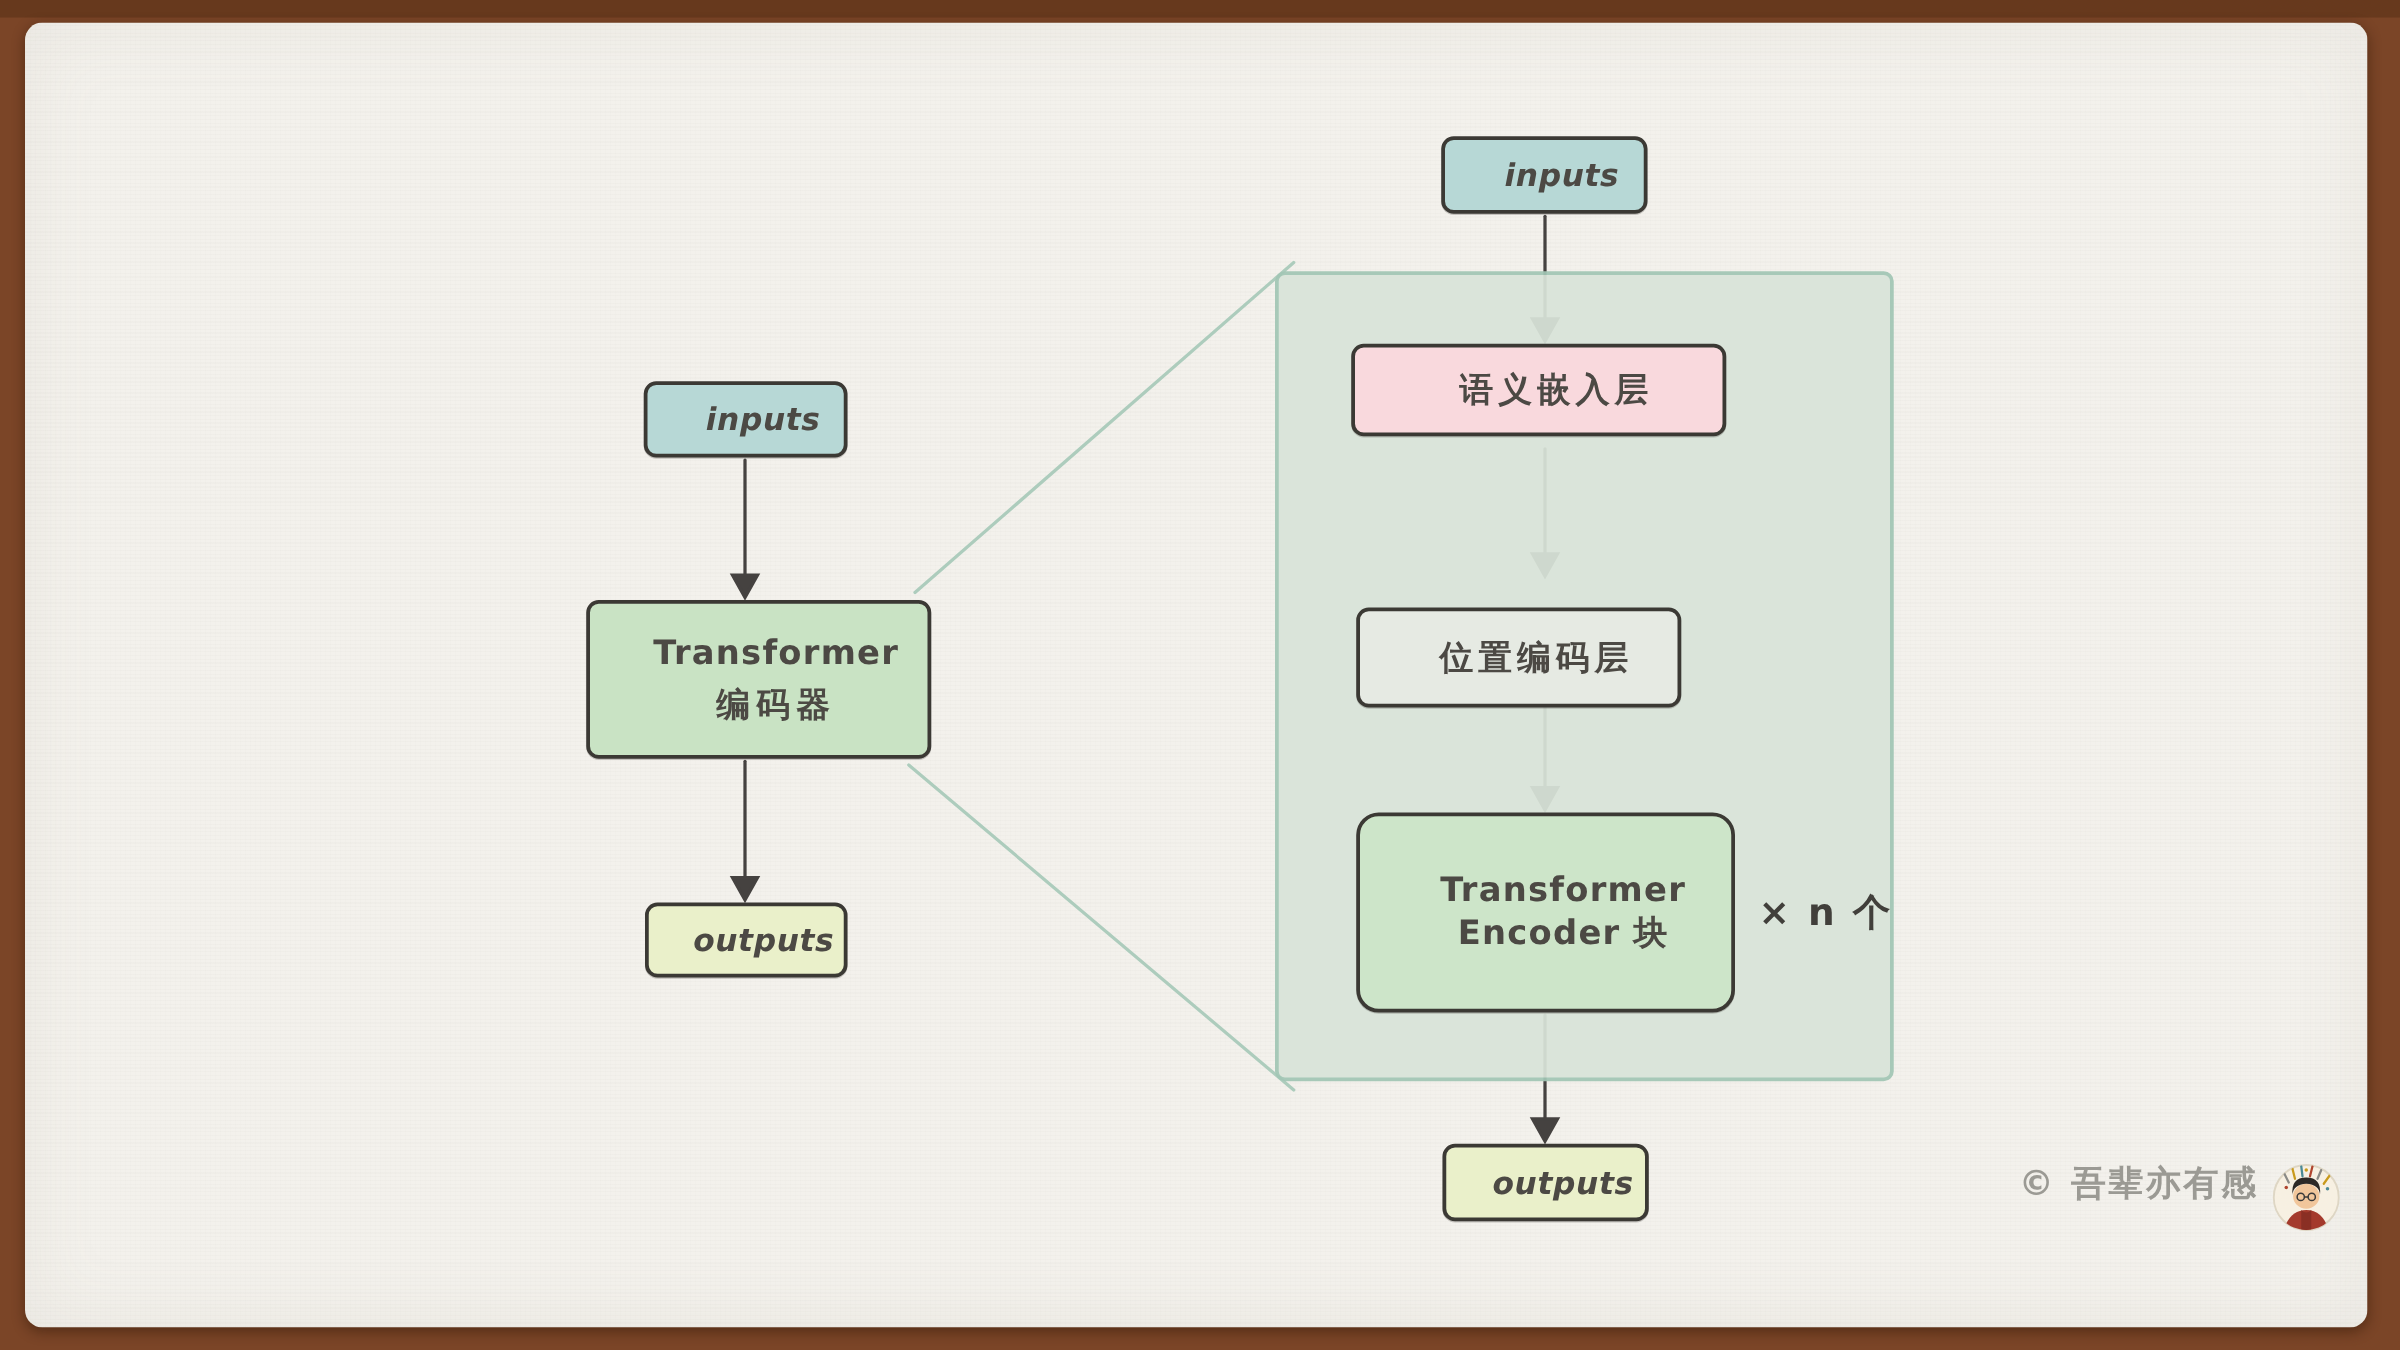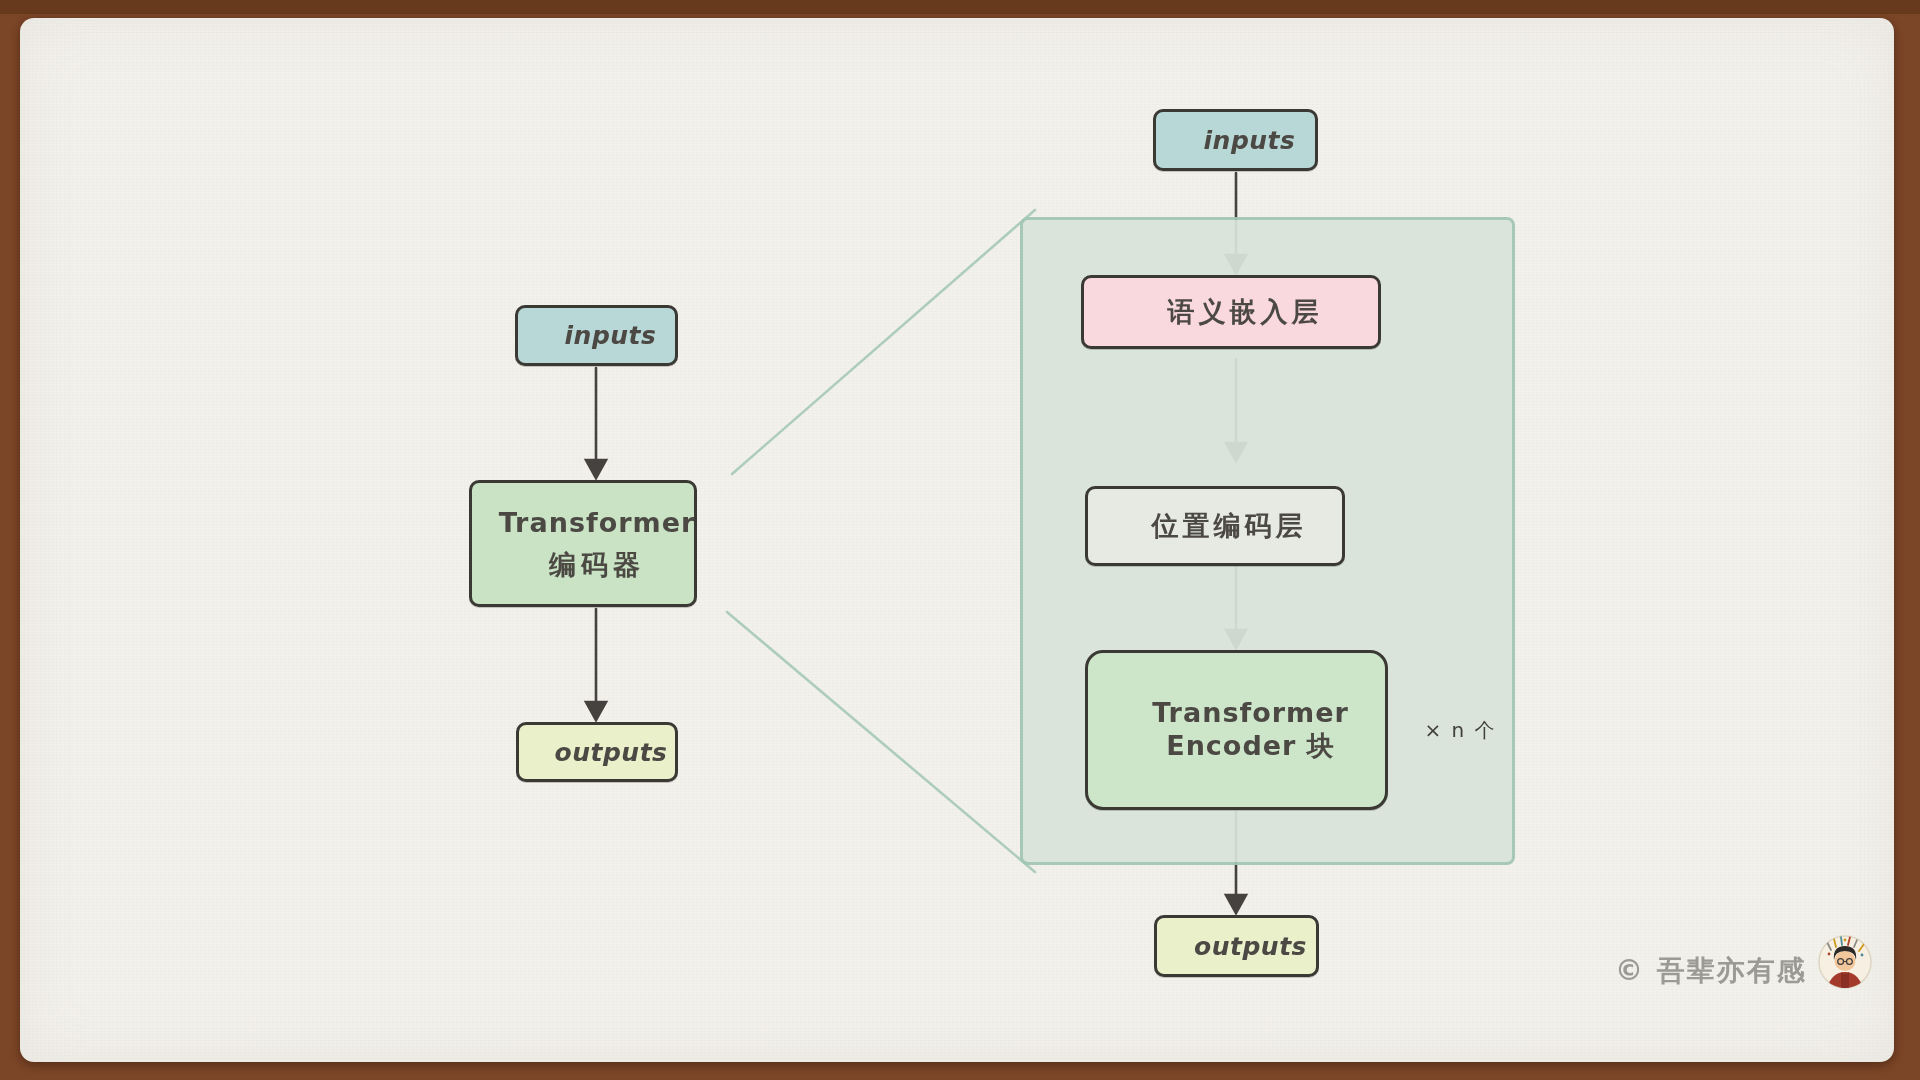--- a/index.html
+++ b/index.html
@@ -34,46 +34,46 @@
     flex-direction: column;
     color: var(--text, #4c4944);
     font-weight: bold;
     text-align: center;
     box-shadow: 0 1px 0 rgba(59,57,52,0.25);
     padding-left: 28px;
   }
   .io-label { font-style: italic; font-size: 25px; letter-spacing: 0.5px; }
   .cjk-label { font-size: 27px; letter-spacing: 4px; }
   .node-inputs-left  { left: 515px; top: 305px; width: 163px; height: 61px; background: var(--inputs_fill, #b7d8d6); }
-  .node-encoder-left { left: 469px; top: 480px; width: 228px; height: 127px; background: var(--encoder_fill, #c9e3c4); }
+  .node-encoder-left { left: 469px; top: 480px; width: 276px; height: 127px; background: var(--encoder_fill, #c9e3c4); }
   .node-encoder-left .line { font-size: 27px; line-height: 1.55; letter-spacing: 1px; }
   .node-encoder-left .line.cjk { letter-spacing: 5px; text-align: center; }
   .node-outputs-left { left: 516px; top: 722px; width: 162px; height: 60px; background: var(--outputs_fill, #eaf0ca); }
   .node-inputs-right { left: 1153px; top: 109px; width: 165px; height: 62px; background: var(--inputs_fill, #b7d8d6); }
   .panel {
     position: absolute; left: 1020px; top: 217px; width: 495px; height: 648px;
     background: var(--panel_fill, #d9e4d9);
     border: 3px solid var(--panel_border, #a2c6b5);
     border-radius: 8px;
     opacity: 0.93;
   }
   .node-embedding  { left: 1041px; top: 275px; width: 300px; height: 74px;  background: var(--embedding_fill, #f9d9dd); margin-left: 40px; }
   .node-positional { left: 1085px; top: 486px; width: 260px; height: 80px;  background: var(--positional_fill, #e6eae3); }
   .node-encblock   { left: 1085px; top: 650px; width: 303px; height: 160px; background: var(--encblock_fill, #cde5c9); border-radius: 18px; }
   .node-encblock .blk-label { font-size: 27px; letter-spacing: 1px; }
   .node-outputs-right { left: 1154px; top: 915px; width: 165px; height: 62px; background: var(--outputs_fill, #eaf0ca); }
   .repeat-label {
     position: absolute; left: 1408px; top: 712px; width: 105px; height: 36px;
     display: flex; align-items: center; justify-content: center;
-    font-size: 20px; font-weight: normal; color: #413f3b; letter-spacing: 2px;
+    font-size: 30px; font-weight: bold; color: #413f3b; letter-spacing: 2px;
     white-space: nowrap;
   }
   .footer {
     position: absolute; left: 1615px; top: 928px; height: 62px;
-    display: flex; align-items: flex-end; gap: 10px;
+    display: flex; align-items: flex-start; gap: 10px;
   }
   .copyright {
     font-size: 28px; font-weight: bold; color: var(--copyright, #9b9a94);
     letter-spacing: 2px; white-space: nowrap;
   }
   .avatar { width: 56px; height: 58px; }
 </style>
 </head>
 <body style="--frame: #7b4527; --paper: #f3f1ec; --inputs_fill: #b7d8d6; --encoder_fill: #c9e3c4; --outputs_fill: #eaf0ca; --embedding_fill: #f9d9dd; --positional_fill: #e6eae3; --encblock_fill: #cde5c9; --panel_fill: #d9e4d9; --panel_border: #a2c6b5; --box_border: #3b3934; --text: #4c4944; --arrow: #454240; --expansion_line: #a6c9b8; --copyright: #9b9a94;">
 

